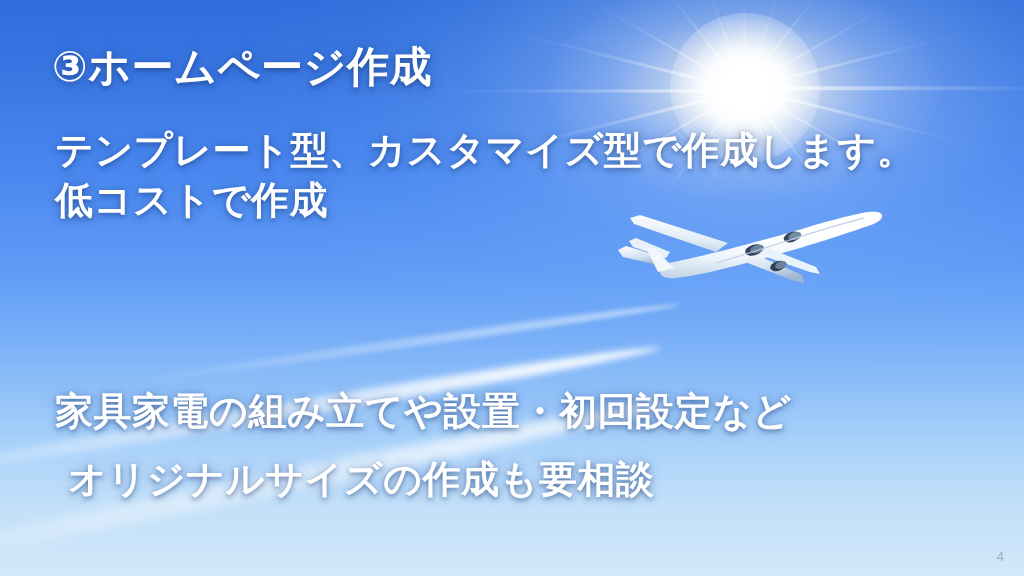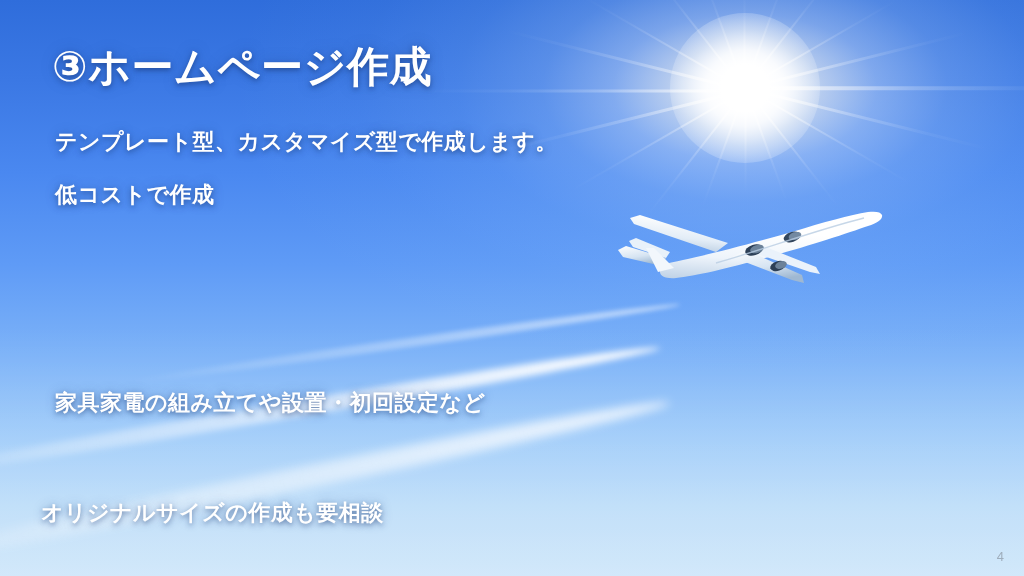--- a/index.html
+++ b/index.html
@@ -174,33 +174,33 @@
     letter-spacing: 0.5px;
   }
   .heading {
     font-size: 42px;
     line-height: 1;
     text-shadow:
       0 2px 5px rgba(20,50,110,0.55),
       0 0 14px rgba(30,70,140,0.35);
   }
   .body-line {
-    font-size: 22px;
+    font-size: 38px;
     line-height: 1;
     text-shadow:
       0 2px 5px rgba(20,50,110,0.50),
       0 0 12px rgba(30,70,140,0.30);
   }
 
   #h1  { left: 52px; top: 46px;  }
   #b1  { left: 55px; top: 131px; }
-  #b2  { left: 55px; top: 184px; }
+  #b2  { left: 55px; top: 184px; font-family: Liberation Mono, monospace; }
   #h2  { left: 52px; top: 299px; }
   #b3  { left: 55px; top: 392px; font-family: Liberation Serif, serif; }
-  #b4  { left: 41px; top: 460px; margin-top: 42px; }
+  #b4  { left: 68px; top: 460px; }
 
   .page-number {
     position: absolute;
     right: 20px;
     bottom: 12px;
     font-size: 13px;
     color: #8f9ba8;
     opacity: 0.75;
   }
 </style>

